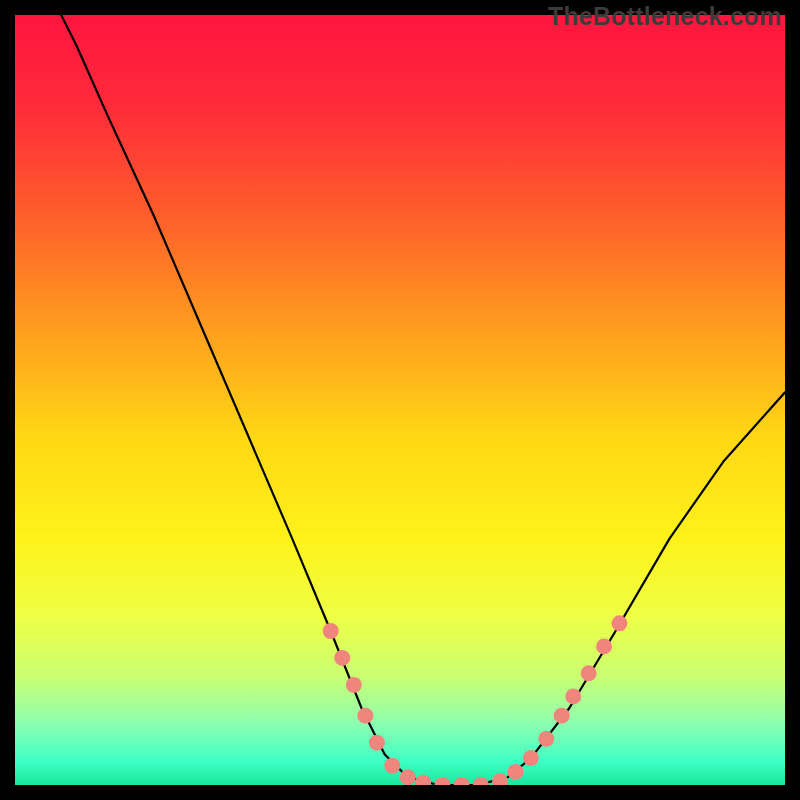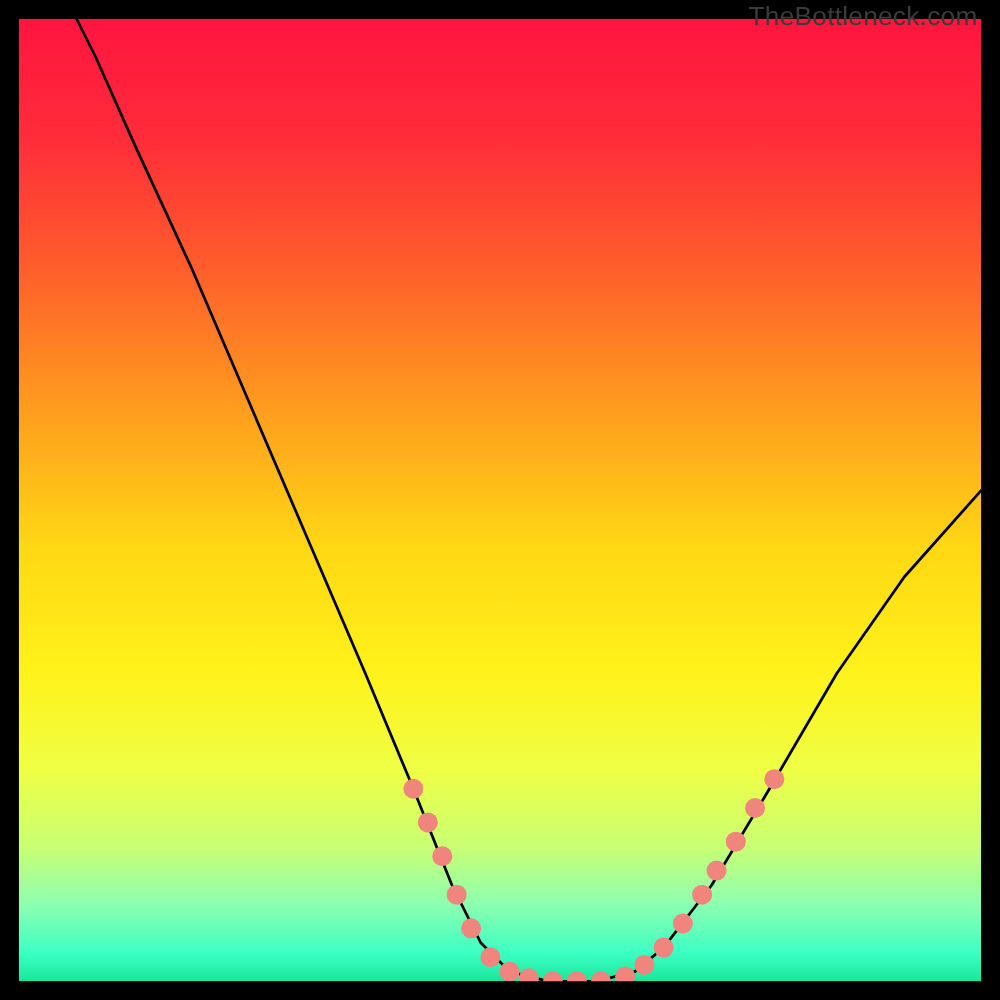--- a/index.html
+++ b/index.html
@@ -17,22 +17,22 @@
     top: 15px;
     width: 770px;
     height: 770px;
     background: #000000;
   }
   .attribution {
     position: absolute;
     top: 2px;
     right: 18px;
     color: #3b3b3b;
-    font-size: 21px;
-    font-weight: 400;
+    font-size: 25px;
+    font-weight: 700;
     letter-spacing: 0.2px;
   }
   svg {
     display: block;
   }
 </style>
 </head>
 <body>
 
 <div class="frame">

